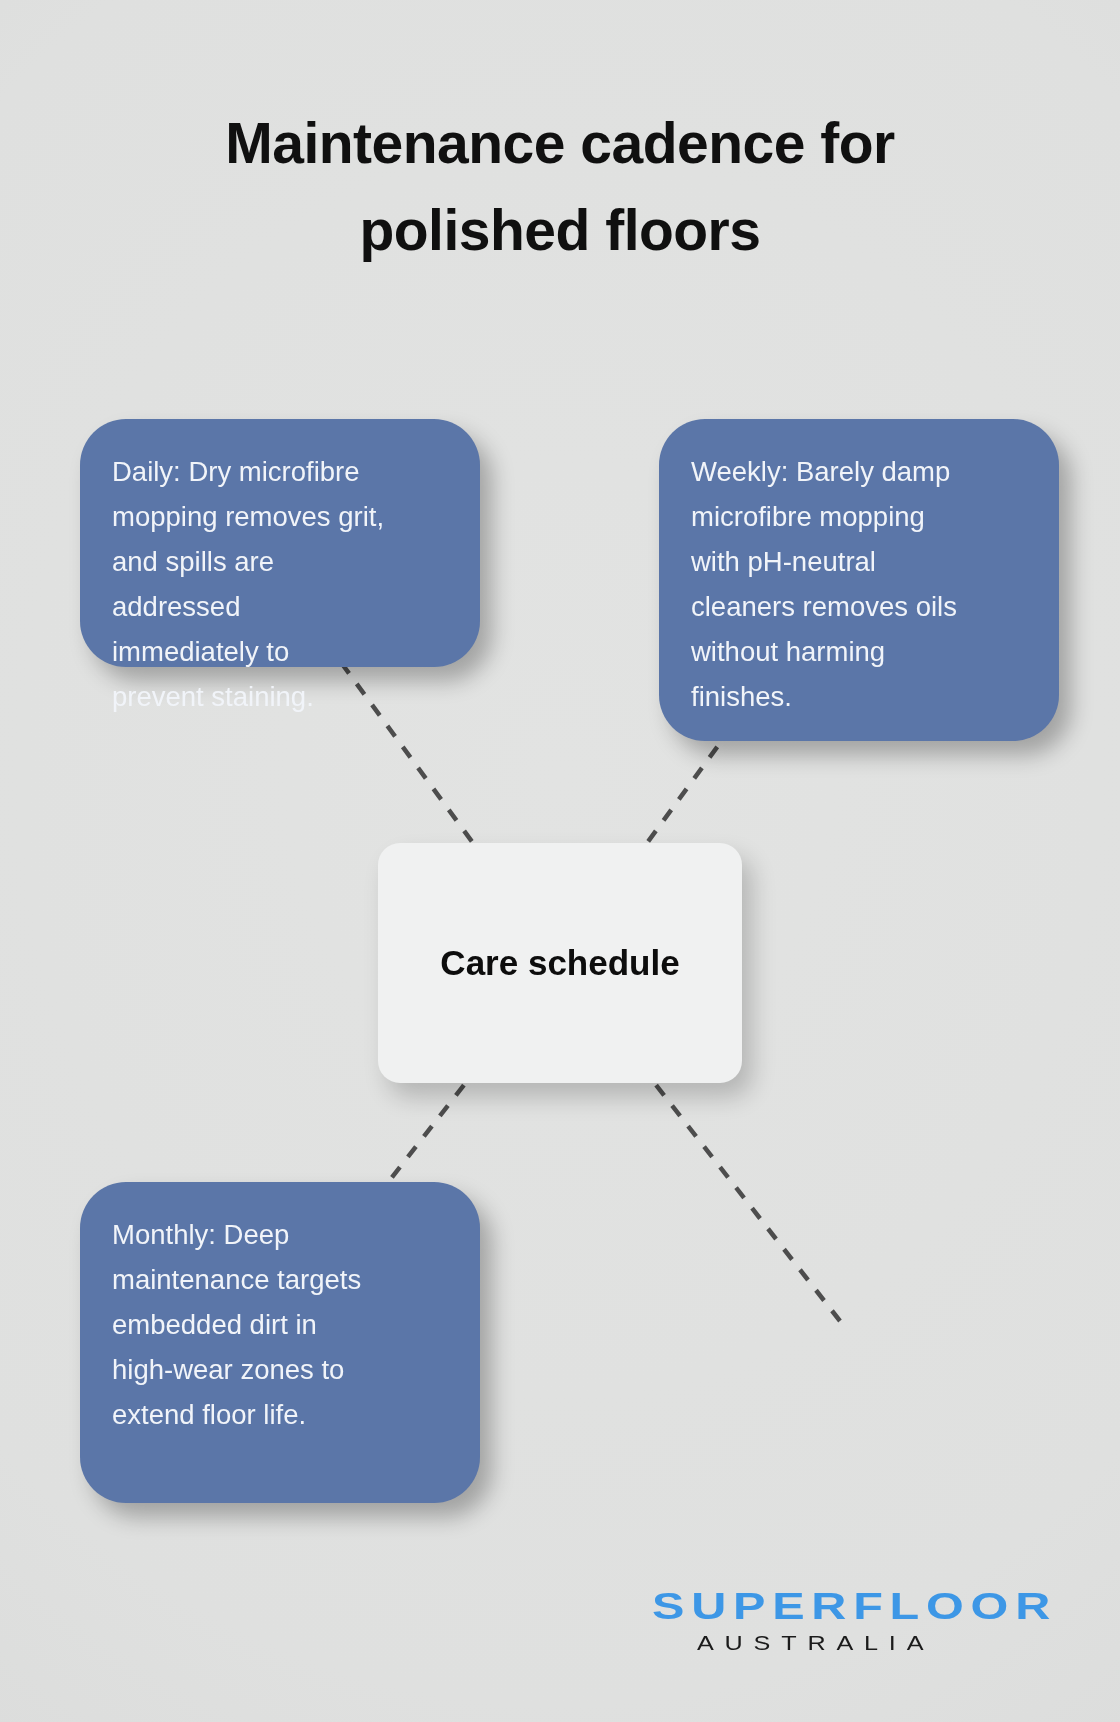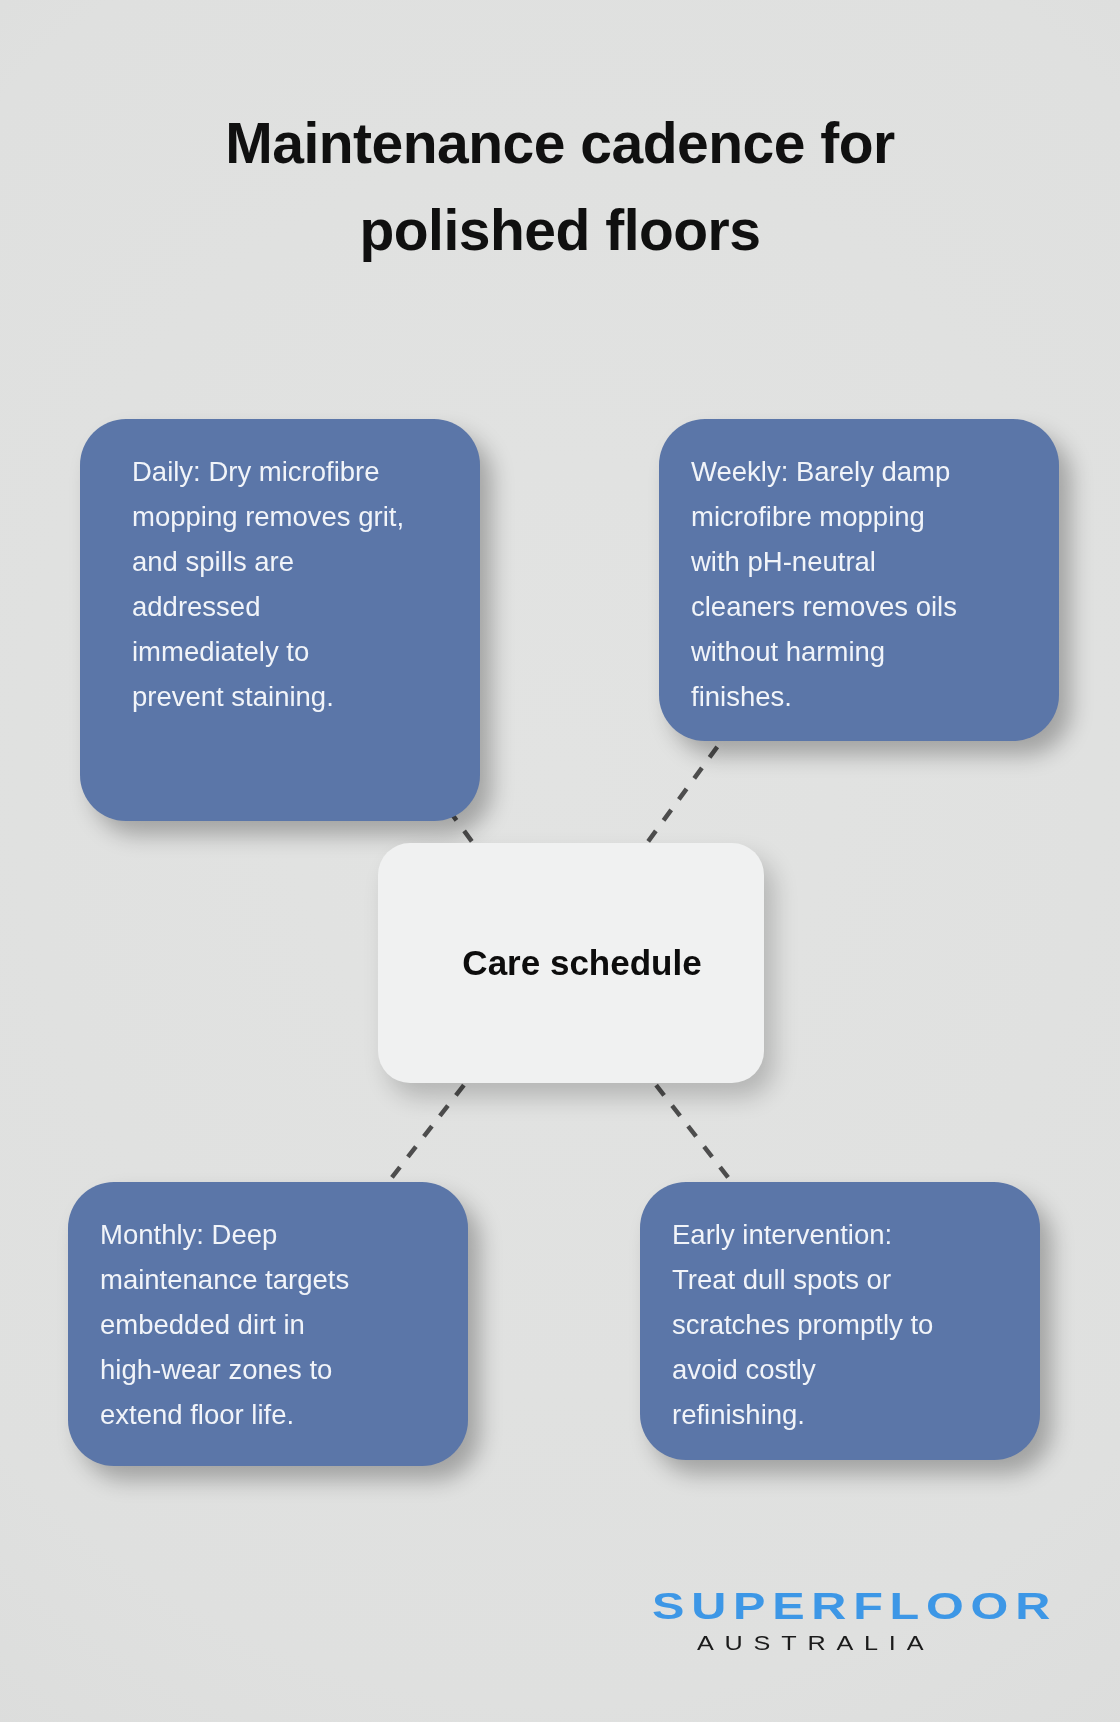--- a/index.html
+++ b/index.html
@@ -34,31 +34,31 @@
     box-shadow:12px 14px 22px rgba(0,0,0,0.28);
     box-sizing:border-box;
   }
   .node p{
     margin:0;
     padding:30px 28px 20px 32px;
     font-size:27.5px;line-height:45px;
     color:#f1f4f9;
     white-space:pre-line;
   }
-  .node-daily  {left:80px; top:419px; height:402px;padding-left:20px;}
+  .node-daily  {left:80px; top:419px; height:248px;}
   .node-weekly {left:640px;top:419px; height:322px;margin-left:19px;}
-  .node-monthly{left:68px; top:1182px;height:284px;}
+  .node-monthly{left:80px; top:1182px;height:321px;}
   .node-early  {left:640px;top:1182px;height:278px;}
   .center-box{
     position:absolute;z-index:3;
     left:378px;top:843px;width:364px;height:240px;
     background:#f0f1f1;
-    border-radius:32px;
+    border-radius:22px;
     box-shadow:10px 14px 24px rgba(0,0,0,0.20);
-    display:flex;align-items:center;justify-content:center;padding-left:22px;
+    display:flex;align-items:center;justify-content:center;
   }
   .center-box span{
     font-size:35px;font-weight:bold;color:#0d0d0d;
   }
   .logo{
     position:absolute;z-index:2;
     right:63px;top:1586px;
   }
   .logo .brand{
     font-size:36px;font-weight:bold;
@@ -118,26 +118,19 @@
   </div>
 
   <div class="node node-monthly">
     <p>Monthly: Deep
 maintenance targets
 embedded dirt in
 high-wear zones to
 extend floor life.</p>
   </div>
 
-  <div class="node node-early">
-    <p>Early intervention:
-Treat dull spots or
-scratches promptly to
-avoid costly
-refinishing.</p>
-  </div>
 
   <div class="logo">
     <div class="brand">SUPERFLOOR</div>
     <div class="region">AUSTRALIA</div>
   </div>
 
 </div>
 
 </body></html>

